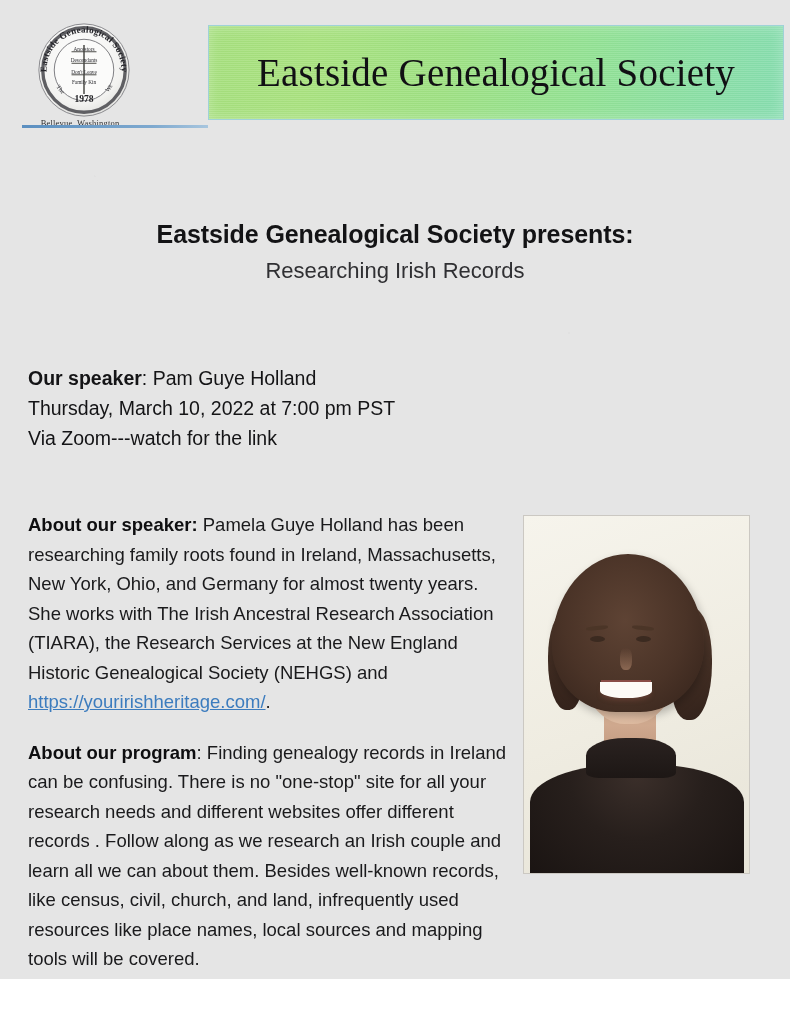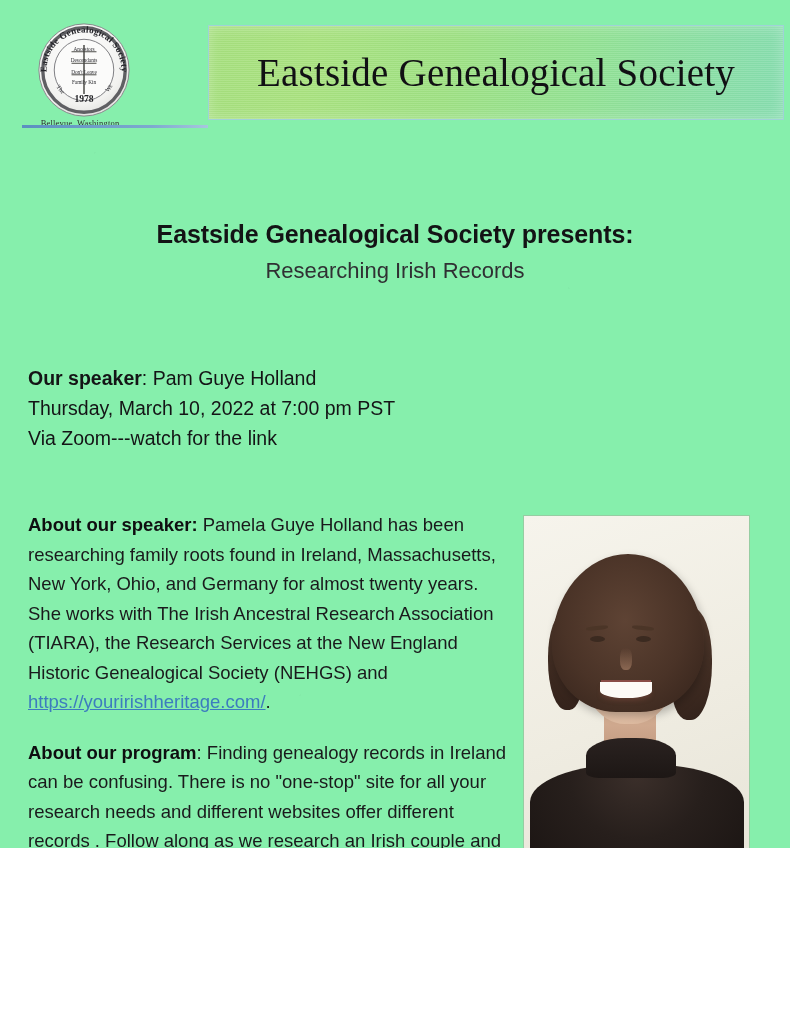--- a/index.html
+++ b/index.html
@@ -7,22 +7,22 @@
     margin: 0;
     padding: 0;
     background: #ffffff;
   }
   body {
     font-family: "Liberation Sans", sans-serif;
   }
   .page {
     position: relative;
     width: 790px;
-    height: 848px;
-    background: #86efac;
+    height: 979px;
+    background: #e5e5e5;
     overflow: hidden;
   }
 
   
   .letterhead {
     position: absolute;
     left: 0;
     top: 0;
     width: 790px;
     height: 132px;

